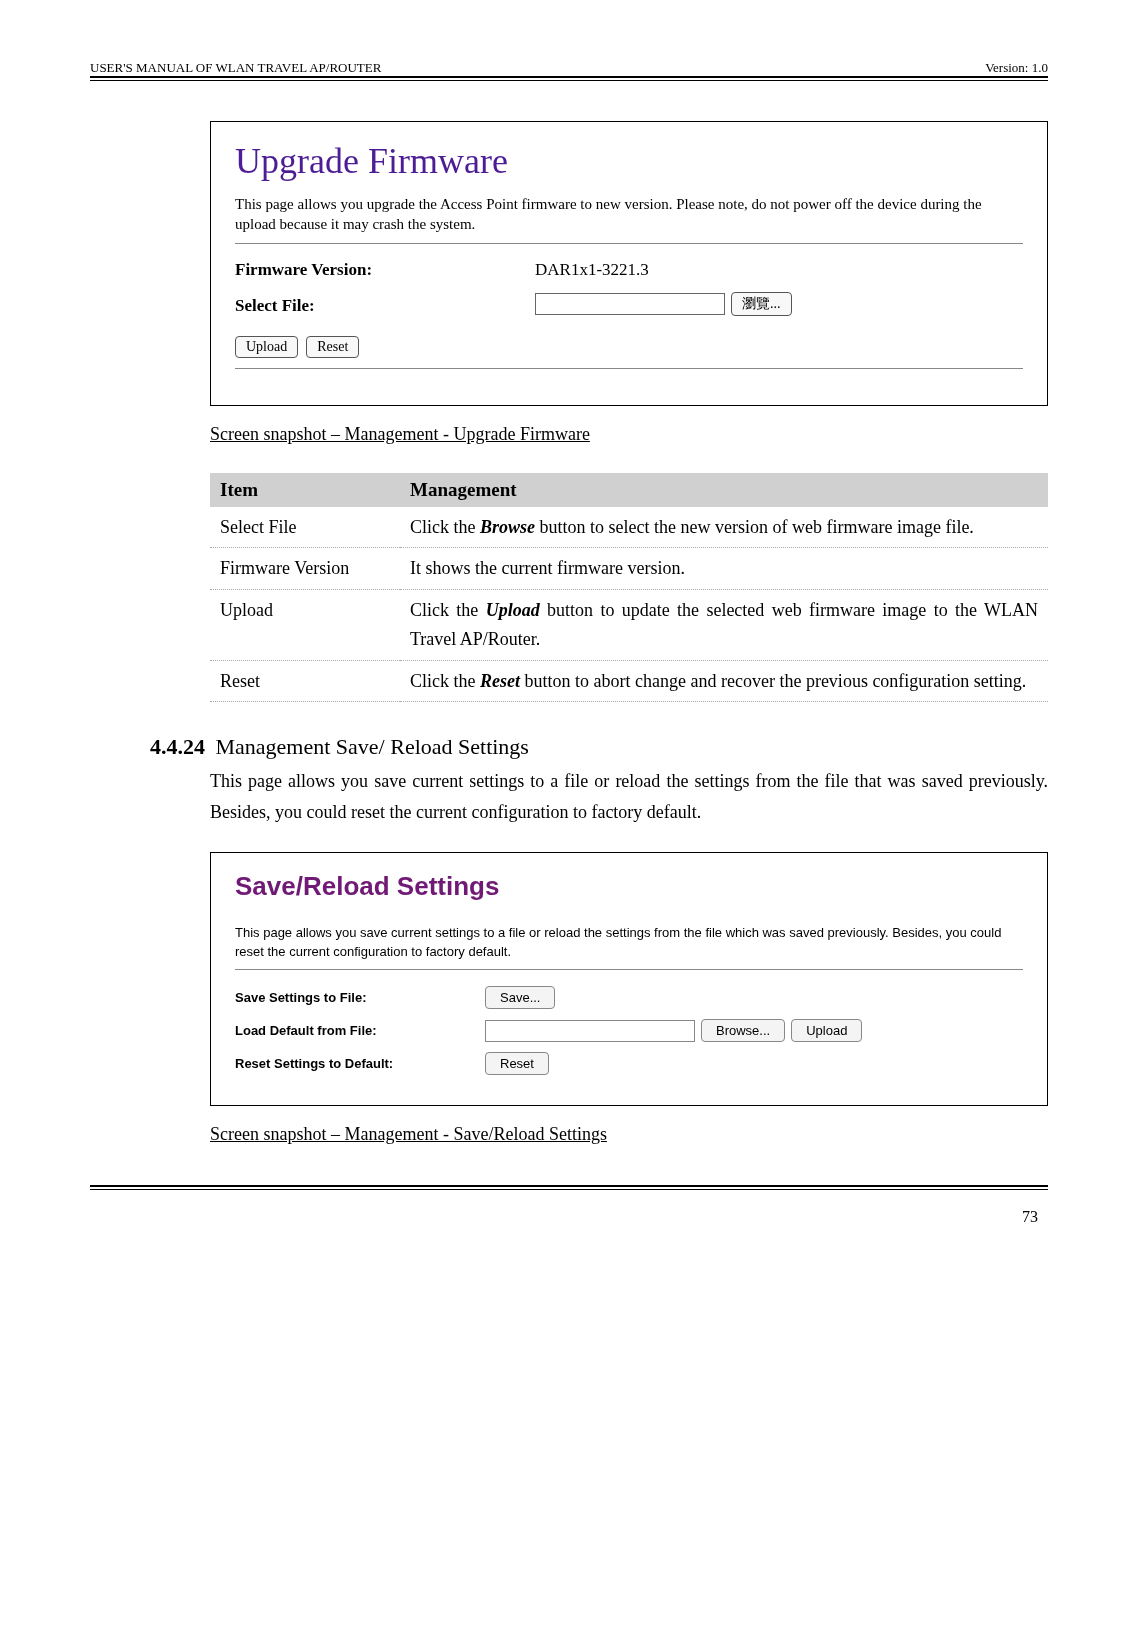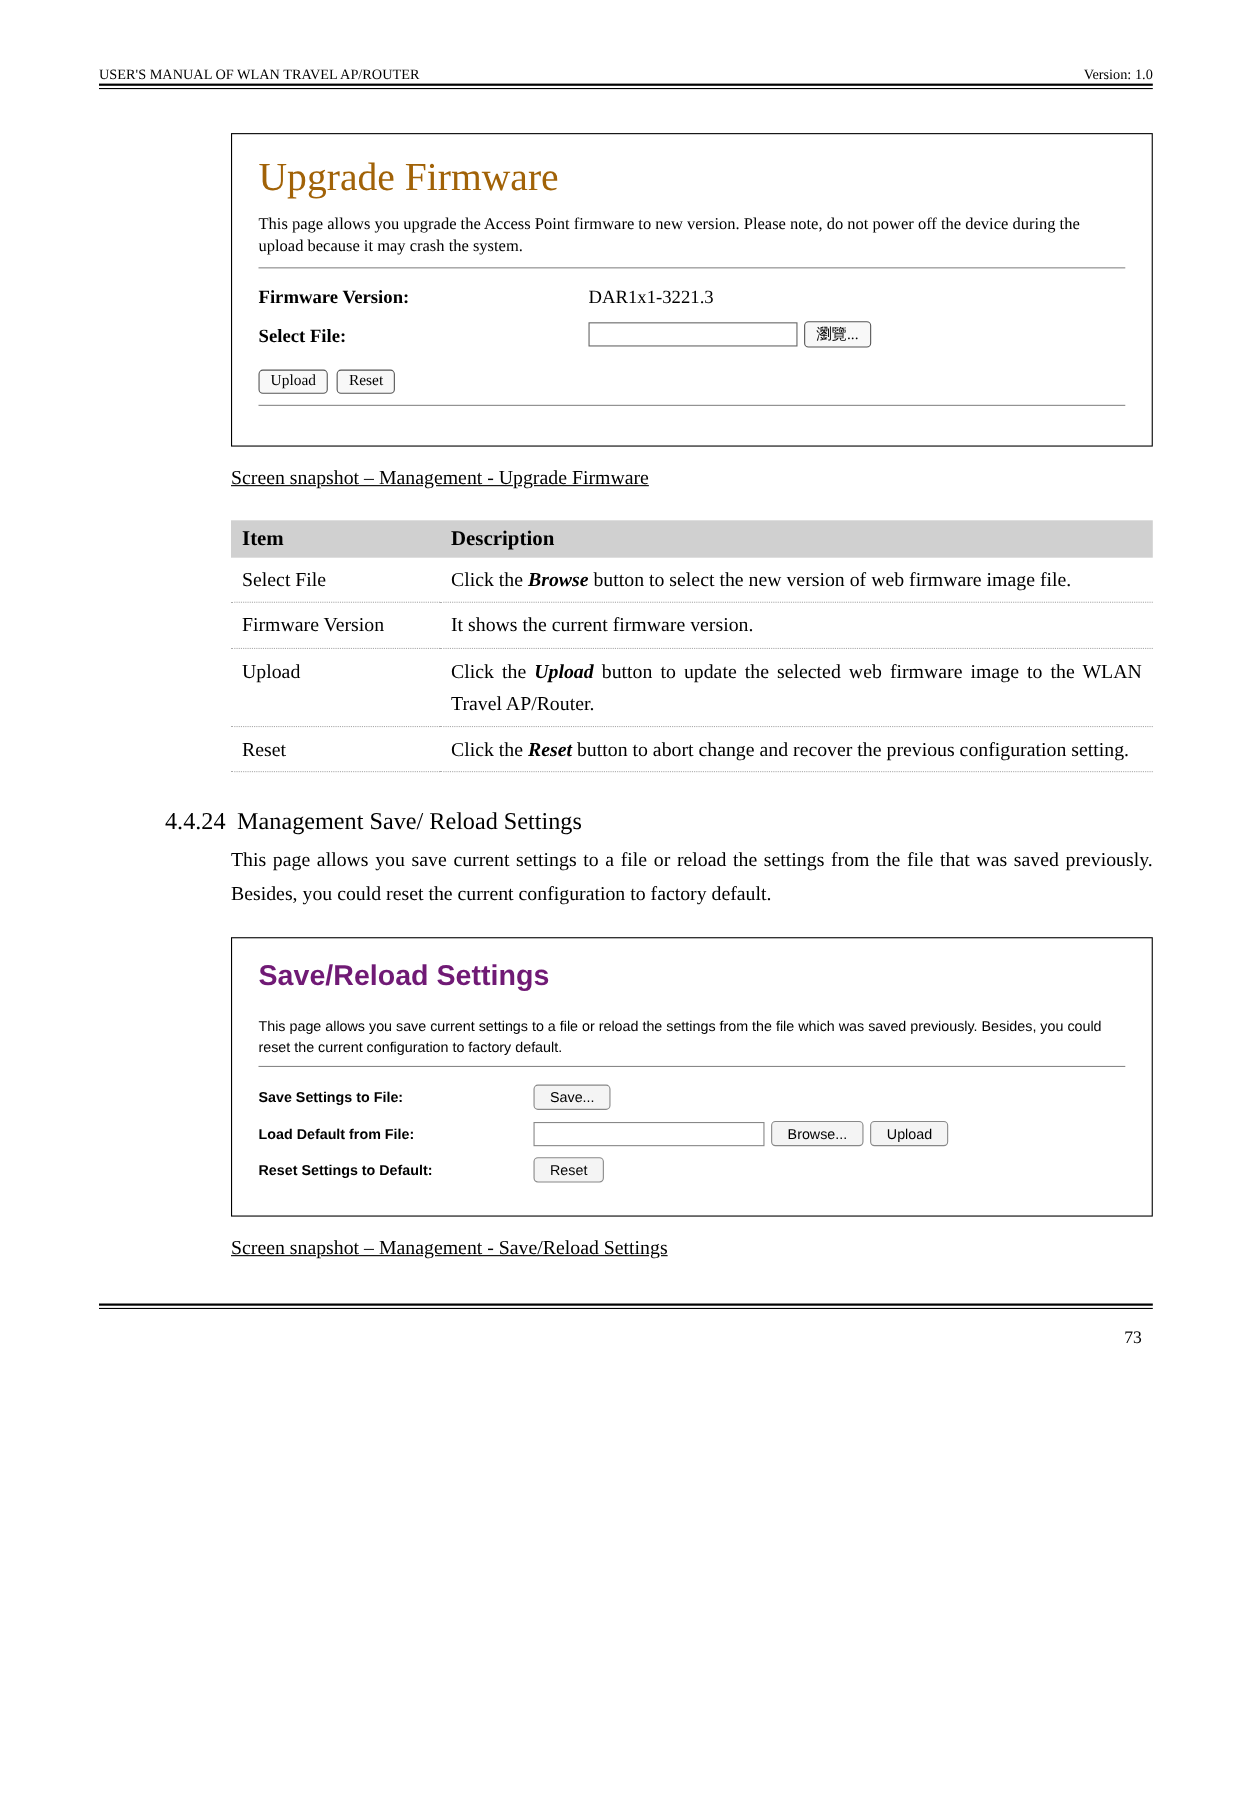--- a/index.html
+++ b/index.html
@@ -37,21 +37,21 @@
       margin-left: 120px;
     }
     .panel {
       border: 1px solid #000;
       padding: 18px 24px 20px 24px;
       margin-bottom: 18px;
       background: #fff;
     }
     .panel-title-upgrade {
       font-size: 36px;
-      color: #a16207;
+      color: #4c1d95;
       font-family: "Times New Roman", serif;
       font-weight: normal;
       margin-bottom: 12px;
     }
     .panel-desc {
       font-size: 15px;
       line-height: 1.35;
       margin-bottom: 0;
     }
     .hr-thin {
@@ -128,20 +128,21 @@
       width: 190px;
     }
     .section-heading {
       font-size: 22px;
       margin-left: -60px;
       margin-bottom: 6px;
     }
     .section-heading .sec-num {
       display: inline-block;
       width: 60px;
+      font-weight: bold;
     }
     .section-body {
       font-size: 18px;
       line-height: 1.7;
       text-align: justify;
       margin-bottom: 24px;
     }
     .panel-title-save {
       font-size: 26px;
       color: #701a75;
@@ -244,21 +245,21 @@
     </div>
     <hr class="hr-thin">
   </div>
 
   <div class="screenshot-caption">Screen snapshot – Management - Upgrade Firmware</div>
 
   <table class="desc-table">
     <thead>
       <tr>
         <th>Item</th>
-        <th>Description</th>
+        <th>Management</th>
       </tr>
     </thead>
     <tbody>
       <tr>
         <td class="col-item">Select File</td>
         <td>
           <span>Click the </span><span class="italic-bold">Browse</span><span> button to select the new version of web firmware image file.</span>
         </td>
       </tr>
       <tr>

